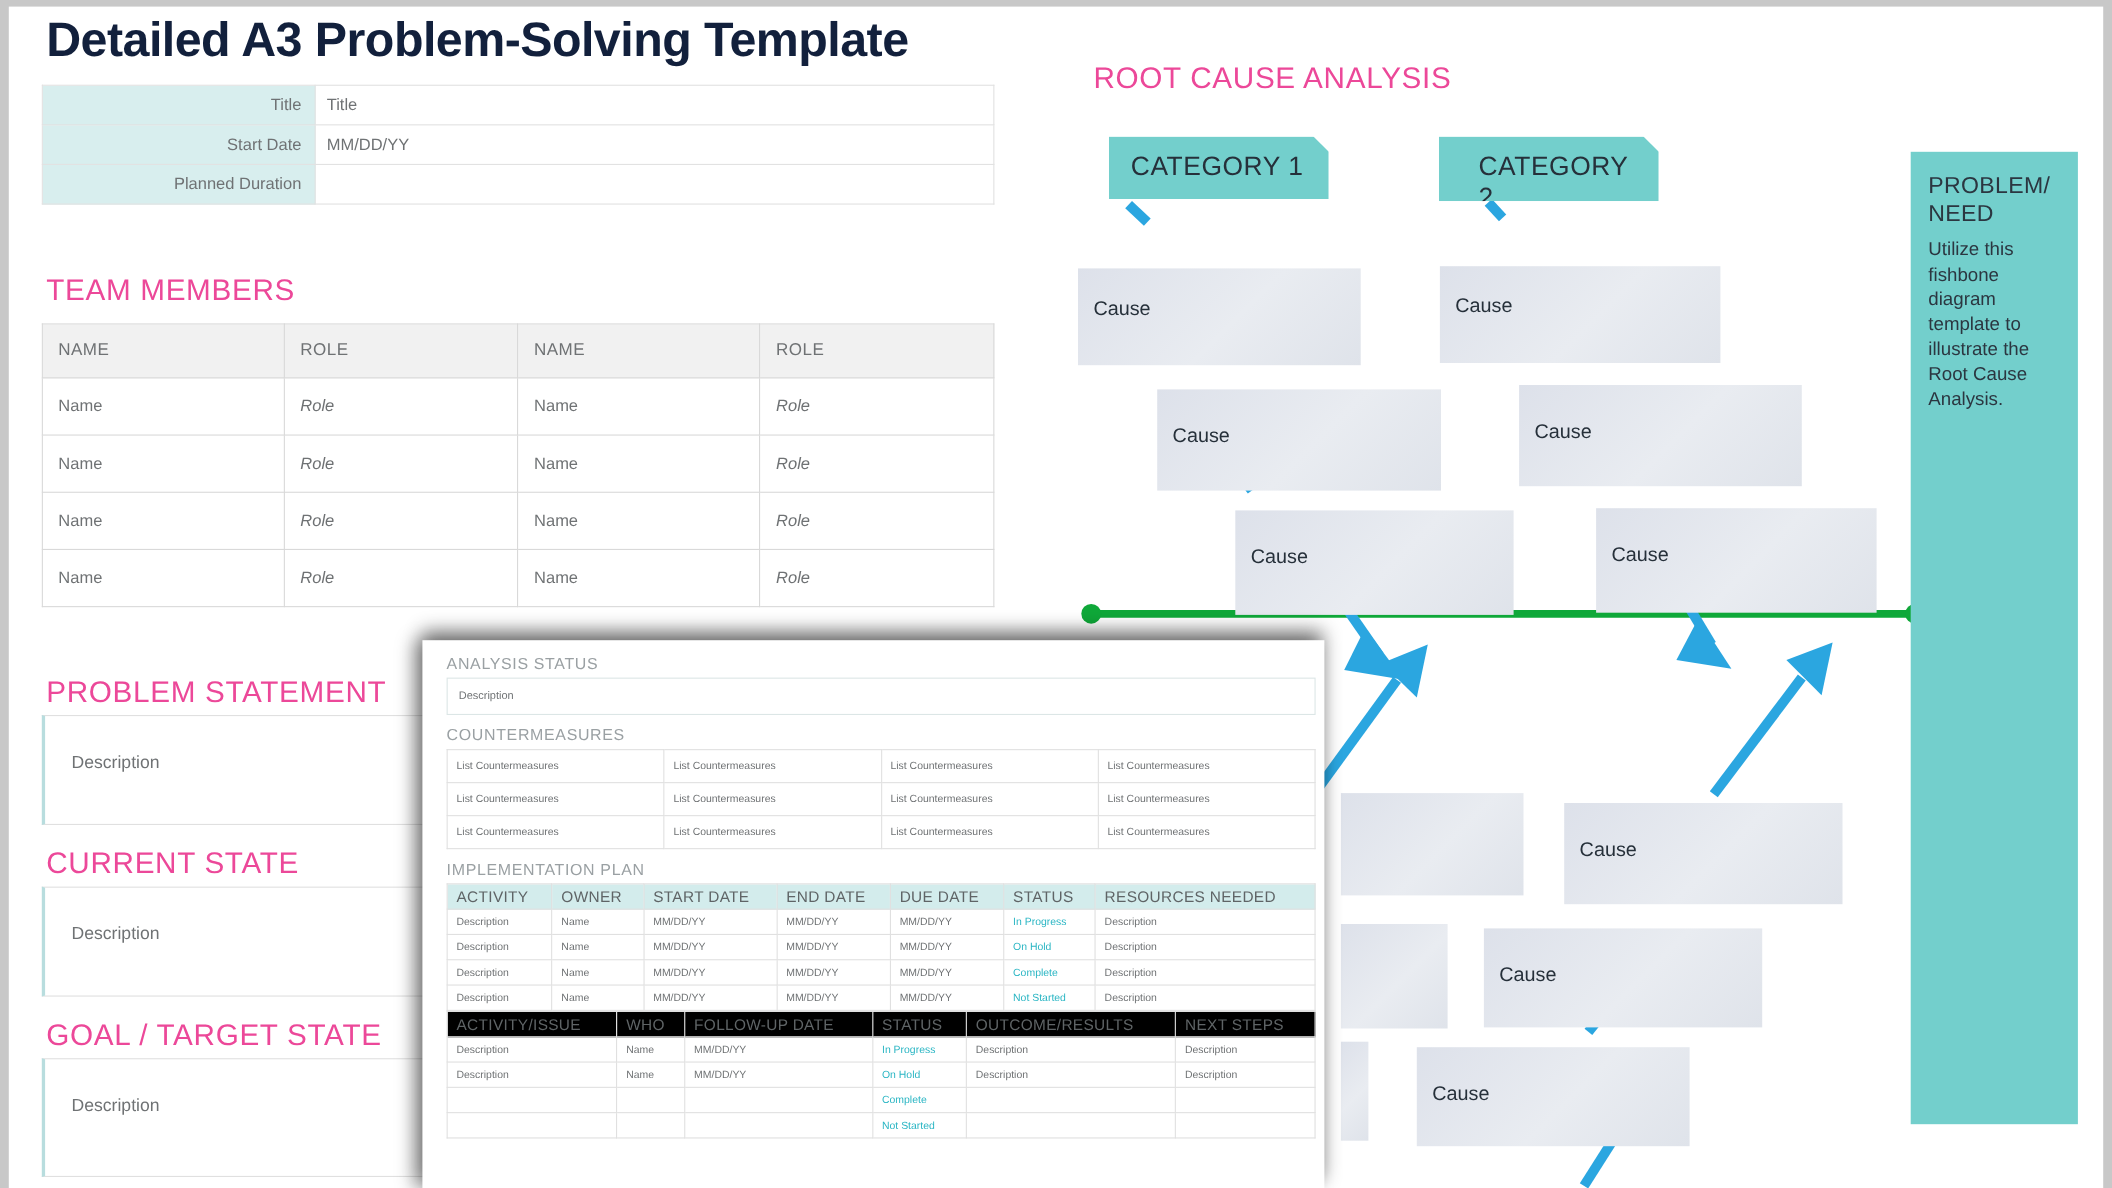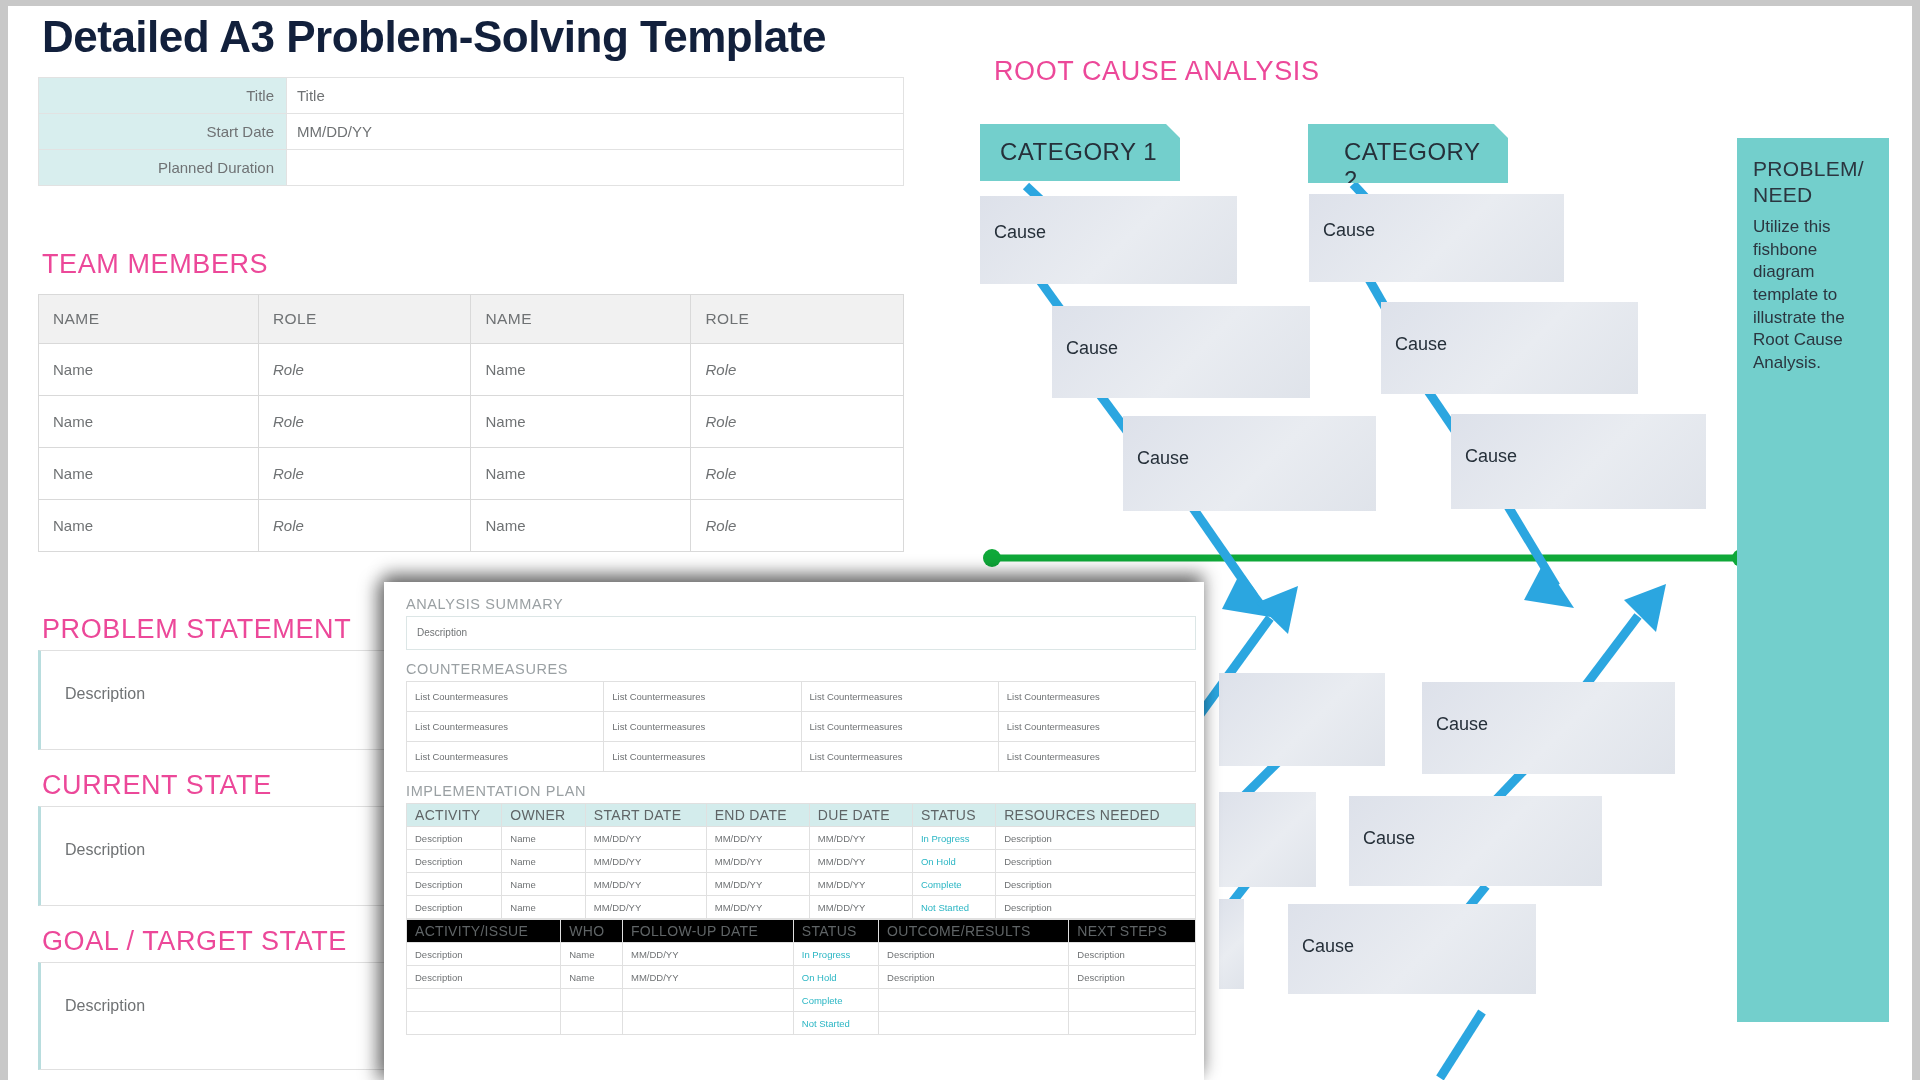--- a/index.html
+++ b/index.html
@@ -114,20 +114,21 @@
     padding: 14px 18px 0 20px;
     letter-spacing: 0.5px;
     clip-path: polygon(0 0, calc(100% - 14px) 0, 100% 14px, 100% 100%, 0 100%);
   }
 
   .cause-box {
     position: absolute;
     background: linear-gradient(135deg, #dde1ea 0%, #e9ecf1 55%, #dfe3ea 100%);
     color: #26303a;
     font-size: 18px;
+    margin-top: 48px;
   }
   .cause-box span {
     position: absolute;
     left: 14px; top: 26px;
   }
   .cause-box.mid span { top: 32px; }
 
   
   #problem-panel {
     position: absolute;
@@ -300,21 +301,21 @@
     <line x1="1226" y1="800" x2="1270" y2="756" stroke="#2ba6e0" stroke-width="9"></line>
     <line x1="1215" y1="908" x2="1240" y2="876" stroke="#2ba6e0" stroke-width="9"></line>
 
     <line x1="1550" y1="716" x2="1630" y2="610" stroke="#2ba6e0" stroke-width="9"></line>
     <polygon points="1616,594 1658,578 1648,626" fill="#2ba6e0"></polygon>
     <line x1="1482" y1="800" x2="1524" y2="756" stroke="#2ba6e0" stroke-width="9"></line>
     <line x1="1436" y1="932" x2="1478" y2="880" stroke="#2ba6e0" stroke-width="9"></line>
     <line x1="1432" y1="1072" x2="1474" y2="1006" stroke="#2ba6e0" stroke-width="9"></line>
   </svg>
 
-  <div class="cat-tag" style="left:972px; top:118px; width:200px; height:57px;">
+  <div class="cat-tag" style="left:1000px; top:118px; width:200px; height:57px;">
     <span>CATEGORY 1</span>
   </div>
   <div class="cat-tag" style="left:1300px; top:118px; width:200px; height:59px;padding-left:36px;">
     <span>CATEGORY 2</span>
   </div>
 
   <div class="cause-box" style="left:972px; top:190px; width:257px; height:88px;">
     <span>Cause</span>
   </div>
   <div class="cause-box mid" style="left:1044px; top:300px; width:258px; height:92px;">
@@ -348,21 +349,21 @@
     <span>Cause</span>
   </div>
 
   <div id="problem-panel">
     <div id="problem-title">PROBLEM/ NEED</div>
     <div id="problem-text">Utilize this fishbone diagram template to illustrate the Root Cause Analysis.</div>
   </div>
 
   <div id="overlay">
     <div id="overlay-inner">
-      <div class="ov-head">ANALYSIS SUMMARY</div>
+      <div class="ov-head">ANALYSIS STATUS</div>
       <div class="ov-desc-box">
         <span>Description</span>
       </div>
 
       <div class="ov-head">COUNTERMEASURES</div>
       <table class="ov cm">
           <tbody id="cm-body">
             <tr>
               <td>List Countermeasures</td>
               <td>List Countermeasures</td>

